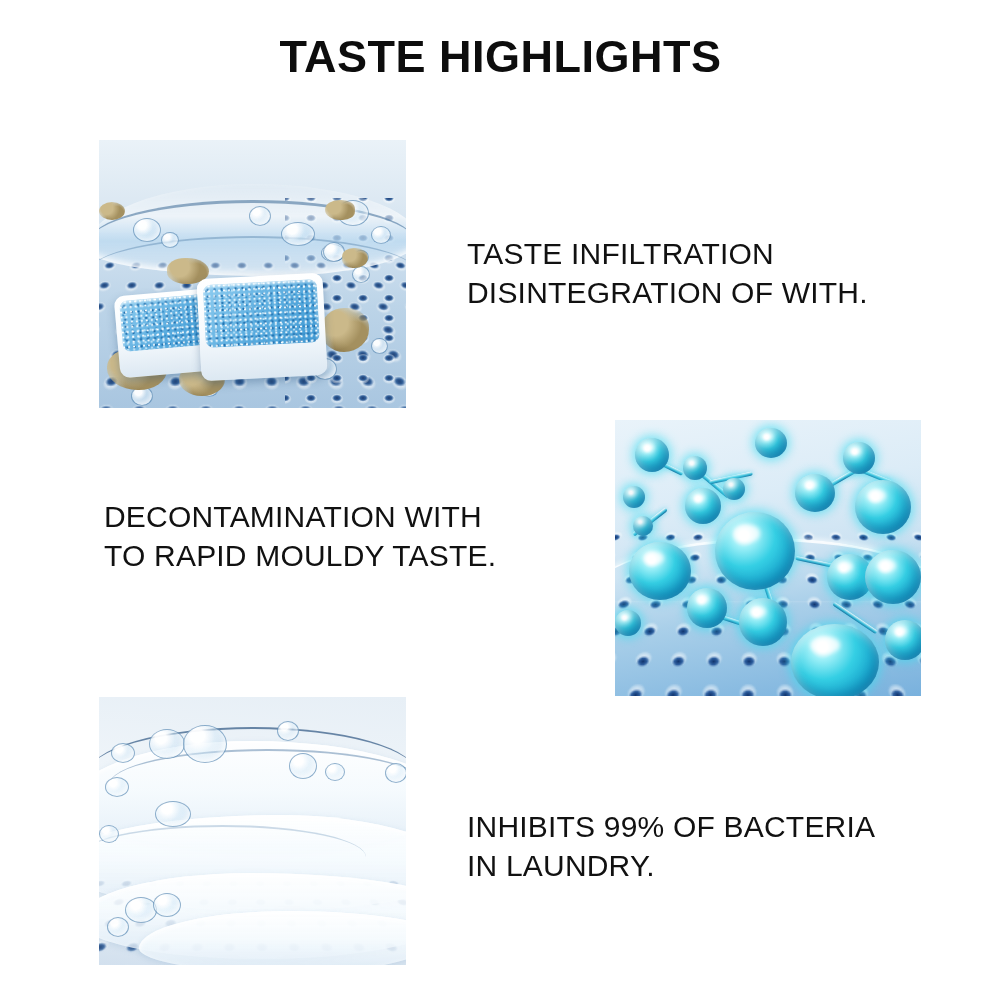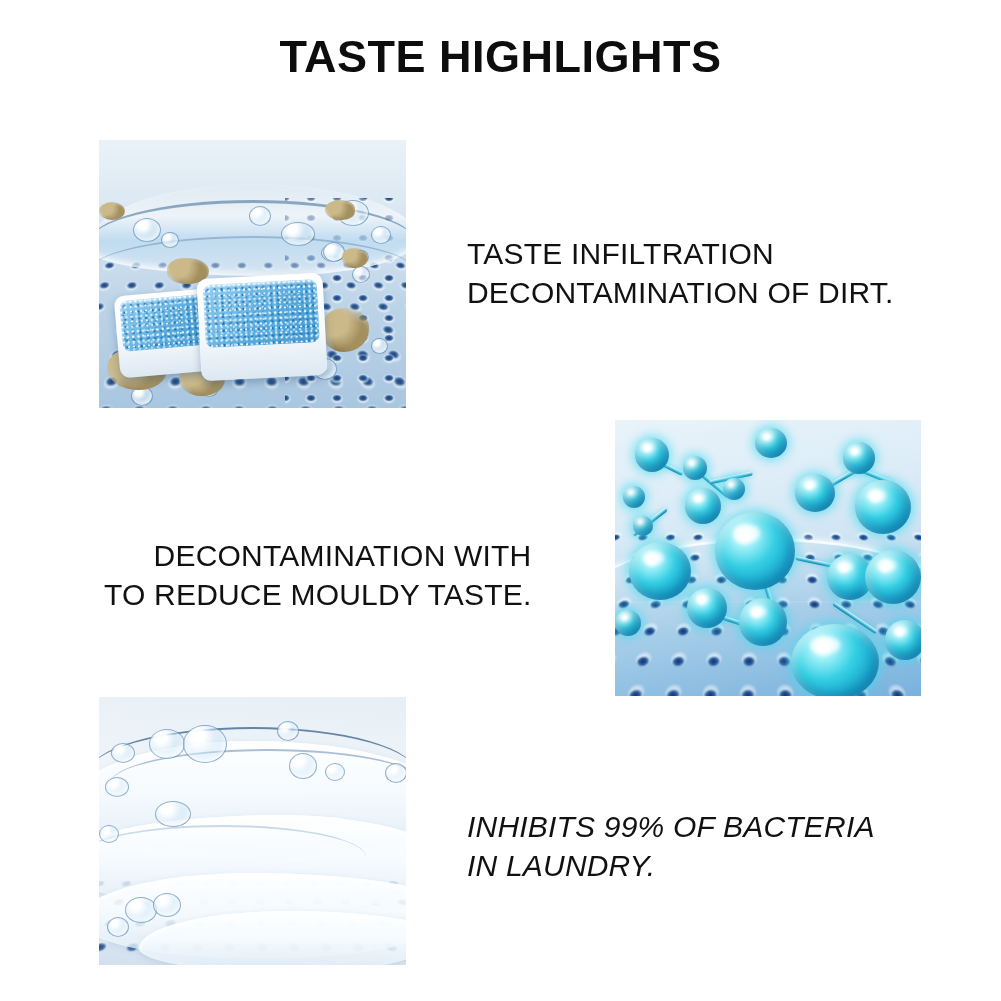--- a/index.html
+++ b/index.html
@@ -41,22 +41,22 @@
     color: #111111;
     font-size: 30px;
     font-weight: 400;
     line-height: 39px;
     letter-spacing: 0.2px;
     white-space: nowrap;
   }
   .caption .line { display: block; }
 
   #caption-1 { left: 467px; top: 234px; }
-  #caption-2 { left: 104px; top: 536px; text-align: right; }
-  #caption-3 { left: 467px; top: 807px; font-style: italic; }
+  #caption-2 { left: 104px; top: 497px; }
+  #caption-3 { left: 467px; top: 807px; }
 
   
   .photo {
     position: absolute;
     overflow: hidden;
     background: #eef4fa;
   }
   #photo-tablets   { left: 99px;  top: 140px; width: 307px; height: 268px; }
   #photo-molecules { left: 615px; top: 420px; width: 306px; height: 276px; }
   #photo-water     { left: 99px;  top: 697px; width: 307px; height: 268px; }
@@ -284,21 +284,21 @@
       </div>
       <div class="tablet" id="tablet-b">
         <div class="side"></div>
         <div class="top"></div>
       </div>
     </div>
   </div>
 
   <div class="caption" id="caption-1">
     <span class="line">TASTE INFILTRATION</span>
-    <span class="line">DECONTAMINATION OF DIRT.</span>
+    <span class="line">DISINTEGRATION OF WITH.</span>
   </div>
 
   <div class="photo" id="photo-molecules">
     <div class="ph-inner">
       <div class="p2-bg"></div>
       <div class="p2-drum"></div>
       <div class="p2-rim"></div>
 
       <div class="bond" style="left:24px;  top:42px;  width:46px; transform:rotate(26deg);"></div>
       <div class="bond" style="left:14px;  top:100px; width:42px; transform:rotate(-38deg);"></div>
@@ -330,21 +330,21 @@
       <div class="mol" style="left:212px; top:134px; width:46px; height:46px;"></div>
       <div class="mol" style="left:250px; top:130px; width:56px; height:54px;"></div>
       <div class="mol" style="left:176px; top:204px; width:88px; height:76px;"></div>
       <div class="mol" style="left:270px; top:200px; width:40px; height:40px;"></div>
       <div class="mol" style="left:0px;   top:190px; width:26px; height:26px;"></div>
     </div>
   </div>
 
   <div class="caption" id="caption-2">
     <span class="line">DECONTAMINATION WITH</span>
-    <span class="line">TO REDUCE MOULDY TASTE.</span>
+    <span class="line">TO RAPID MOULDY TASTE.</span>
   </div>
 
   <div class="photo" id="photo-water">
     <div class="ph-inner">
       <div class="p3-bg"></div>
       <div class="p3-drum"></div>
 
       <div class="p3-sheet" style="left:-30px; top:44px;  width:380px; height:110px;"></div>
       <div class="p3-sheet" style="left:-40px; top:118px; width:400px; height:96px;  border-radius:55% 45% 50% 50% / 50% 60% 40% 50%;"></div>
       <div class="p3-sheet" style="left:-20px; top:176px; width:380px; height:86px;  border-radius:45% 55% 52% 48% / 55% 45% 55% 45%;"></div>

